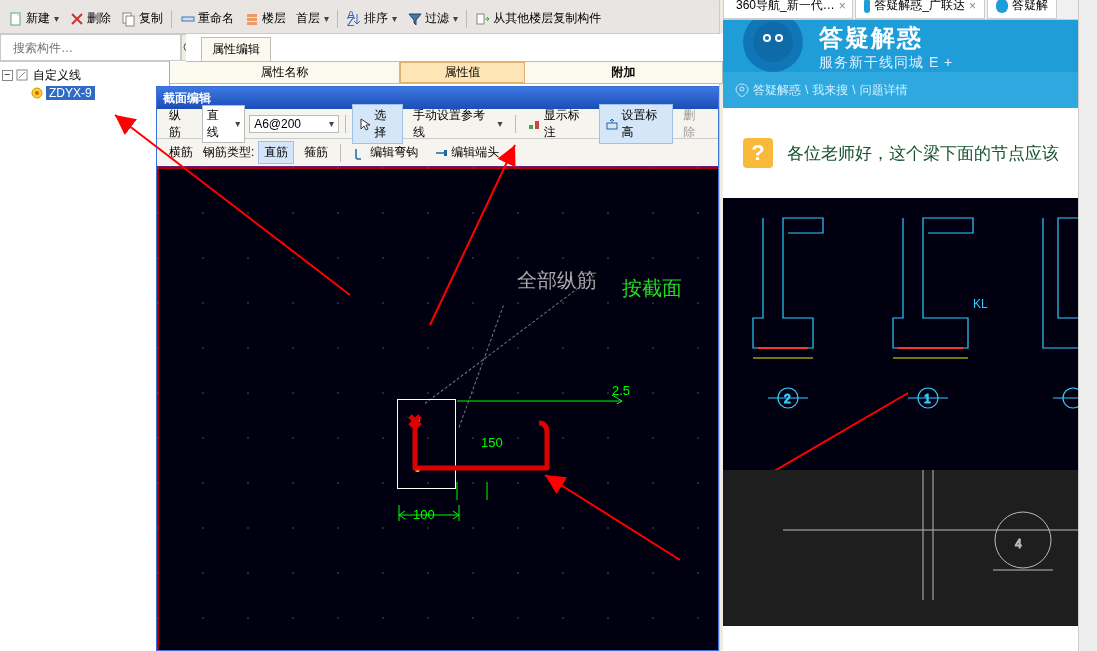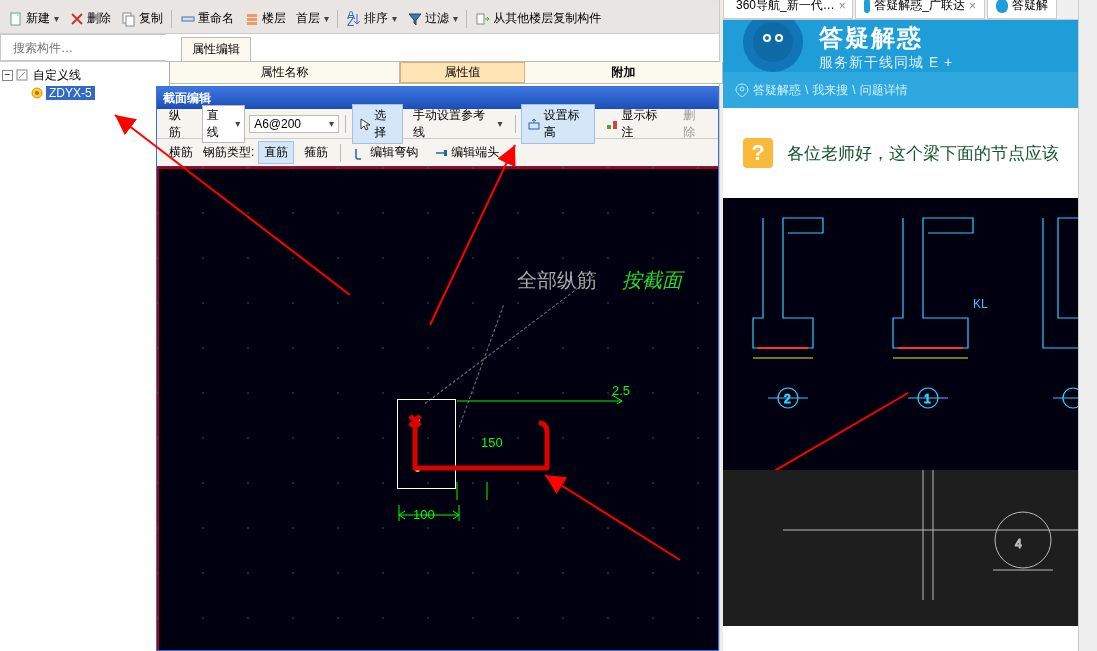--- a/index.html
+++ b/index.html
@@ -20,21 +20,21 @@
 .search-input { flex: 1; border: 1px solid #c9c9c9; padding: 0 12px; color: #888; font-size: 12px; background:#fff; }
 .search-btn { width: 24px; border: 1px solid #c9c9c9; background: #f0ede3; display:flex; align-items:center; justify-content:center; cursor:pointer; }
 .tree { padding: 4px 2px; }
 .tree-row { display: flex; align-items: center; height: 18px; gap: 2px; }
 .tree-toggle { width: 11px; height: 11px; border: 1px solid #888; display:flex; align-items:center; justify-content:center; font-size:10px; line-height:1; cursor:pointer; }
 .tree-icon { width:14px; height:14px; }
 .tree-label { padding: 0 2px; }
 .tree-sel { background: #316ac5; color: #fff; padding: 0 3px; }
 
 
-.prop-tab-bar { position: absolute; left: 166px; top: 34px; width: 553px; height: 28px; background: #fff; border-bottom: 1px solid #bbb; display:flex; align-items:flex-end; padding-left:15px;}
+.prop-tab-bar { position: absolute; left: 186px; top: 34px; width: 553px; height: 28px; background: #fff; border-bottom: 1px solid #bbb; display:flex; align-items:flex-end; padding-left:15px;}
 .prop-tab { border:1px solid #bbb; border-bottom:none; padding: 3px 10px; background:#fcfaf0; cursor:pointer; }
 
 .prop-header { position: absolute; left: 170px; top: 62px; width: 553px; height: 22px; display:flex; border-bottom:1px solid #bbb; }
 .prop-col { border-right:1px solid #bbb; display:flex; align-items:center; justify-content:center; background:#fcfaef; }
 .prop-col.name { width: 230px; }
 .prop-col.value { width: 125px; background:#ffe4b5; border:1px solid #e0b070; }
 .prop-col.extra { flex:1;font-weight:bold; }
 
 
 .sec-window { position: absolute; left: 156px; top: 86px; width: 563px; height: 565px; border:1px solid #3a6fd8; background:#fff; }
@@ -187,21 +187,21 @@
         </span>
       <span class="tree-label">自定义线</span>
     </div>
     <div class="tree-row" style="padding-left:28px;">
       <span class="tree-icon">
           <svg width="14" height="14">
             <circle cx="7" cy="7" r="5" fill="#fc3" stroke="#c90"></circle>
             <circle cx="7" cy="7" r="2" fill="#c60"></circle>
           </svg>
         </span>
-      <span class="tree-label tree-sel">ZDYX-5</span>
+      <span class="tree-label tree-sel">ZDYX-9</span>
     </div>
   </div>
 </div>
 
 <div class="prop-tab-bar">
   <div class="prop-tab">属性编辑</div>
 </div>
 <div class="prop-header">
   <div class="prop-col name">属性名称</div>
   <div class="prop-col value">属性值</div>
@@ -227,33 +227,33 @@
       <svg width="14" height="14">
           <path d="M3 2 L3 12 L6 9 L8 13 L10 12 L8 8 L12 8 Z" fill="#fff" stroke="#333"></path>
         </svg>
       <span>选择</span>
     </span>
     <span class="tbtn">
         <span>手动设置参考线</span>
         <span class="tb-dd">▾</span>
       </span>
     <div class="tb-sep"></div>
+    <span class="tbtn">
+      <svg width="14" height="14">
+          <rect x="2" y="8" width="4" height="4" fill="#4a4"></rect>
+          <rect x="8" y="4" width="4" height="8" fill="#c44"></rect>
+        </svg>
+      <span>显示标注</span>
+    </span>
     <span class="tbtn active">
       <svg width="14" height="14">
           <rect x="2" y="6" width="10" height="6" fill="none" stroke="#26a"></rect>
           <path d="M7 2 L7 6 M5 4 L7 2 L9 4" stroke="#26a" fill="none"></path>
         </svg>
       <span>设置标高</span>
-    </span>
-    <span class="tbtn">
-      <svg width="14" height="14">
-          <rect x="2" y="8" width="4" height="4" fill="#4a4"></rect>
-          <rect x="8" y="4" width="4" height="8" fill="#c44"></rect>
-        </svg>
-      <span>显示标注</span>
     </span>
     <span class="tbtn disabled">删除</span>
   </div>
 
   <div class="sec-toolbar2">
     <span class="tbtn">横筋</span>
     <span>钢筋类型:</span>
     <span class="tbtn active">直筋</span>
     <span class="tbtn">箍筋</span>
     <div class="tb-sep"></div>
@@ -280,21 +280,21 @@
     <svg width="560" height="486" style="position:absolute;left:0;top:0;">
       <defs>
           <pattern id="dots" width="45" height="45" patternUnits="userSpaceOnUse">
             <circle cx="1" cy="1" r="0.8" fill="#55556a"></circle>
           </pattern>
         </defs>
       <rect width="560" height="486" fill="url(#dots)"></rect>
     </svg>
 
     <div class="label-gray" style="left:360px; top:100px;">全部纵筋</div>
-    <div class="label-green2" style="left:465px; top:100px;font-style:italic;">按截面</div>
+    <div class="label-green2" style="left:465px; top:108px;">按截面</div>
 
     <div class="dashed-line" style="left:268px; top:236px; width:212px; transform:rotate(-37deg);"></div>
     <div class="dashed-line" style="left:302px; top:260px; width:130px; transform:rotate(-70deg);"></div>
 
     <div class="rebar-box" style="left:240px; top:232px; width:59px; height:90px;"></div>
 
     <div class="dot-yellow" style="left:258px; top:250px;"></div>
     <div class="dot-yellow" style="left:258px; top:300px;"></div>
 
     <svg style="position:absolute; left:250px; top:246px;" width="160" height="70">

